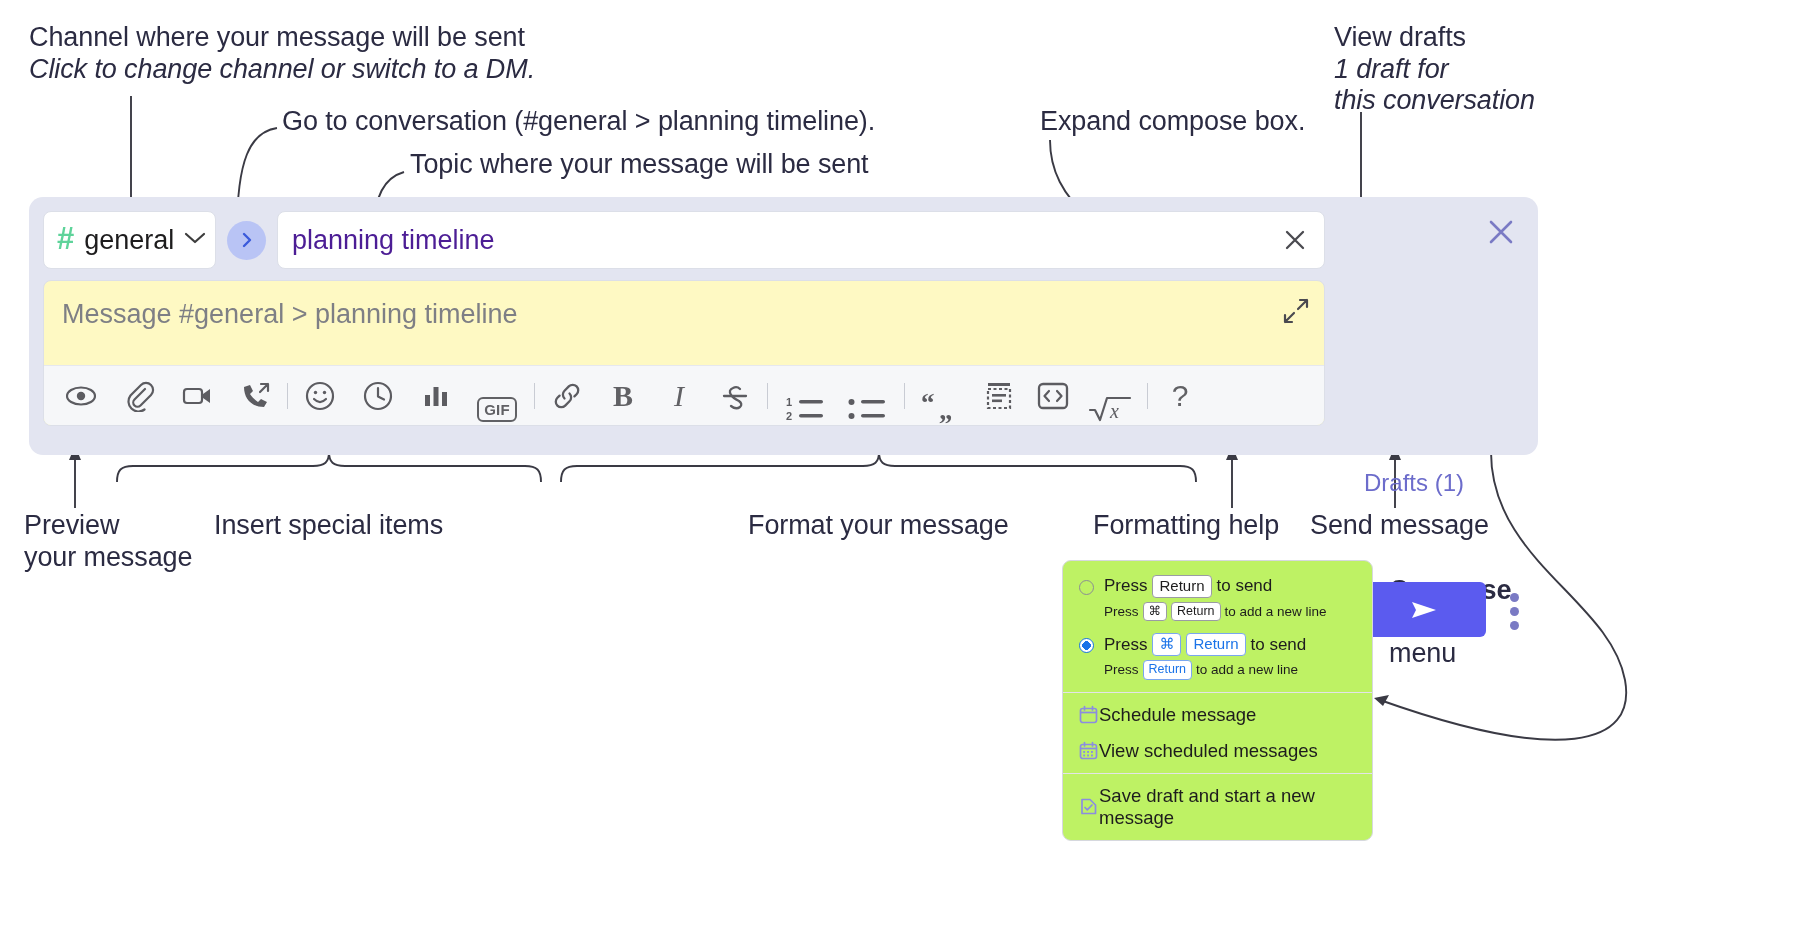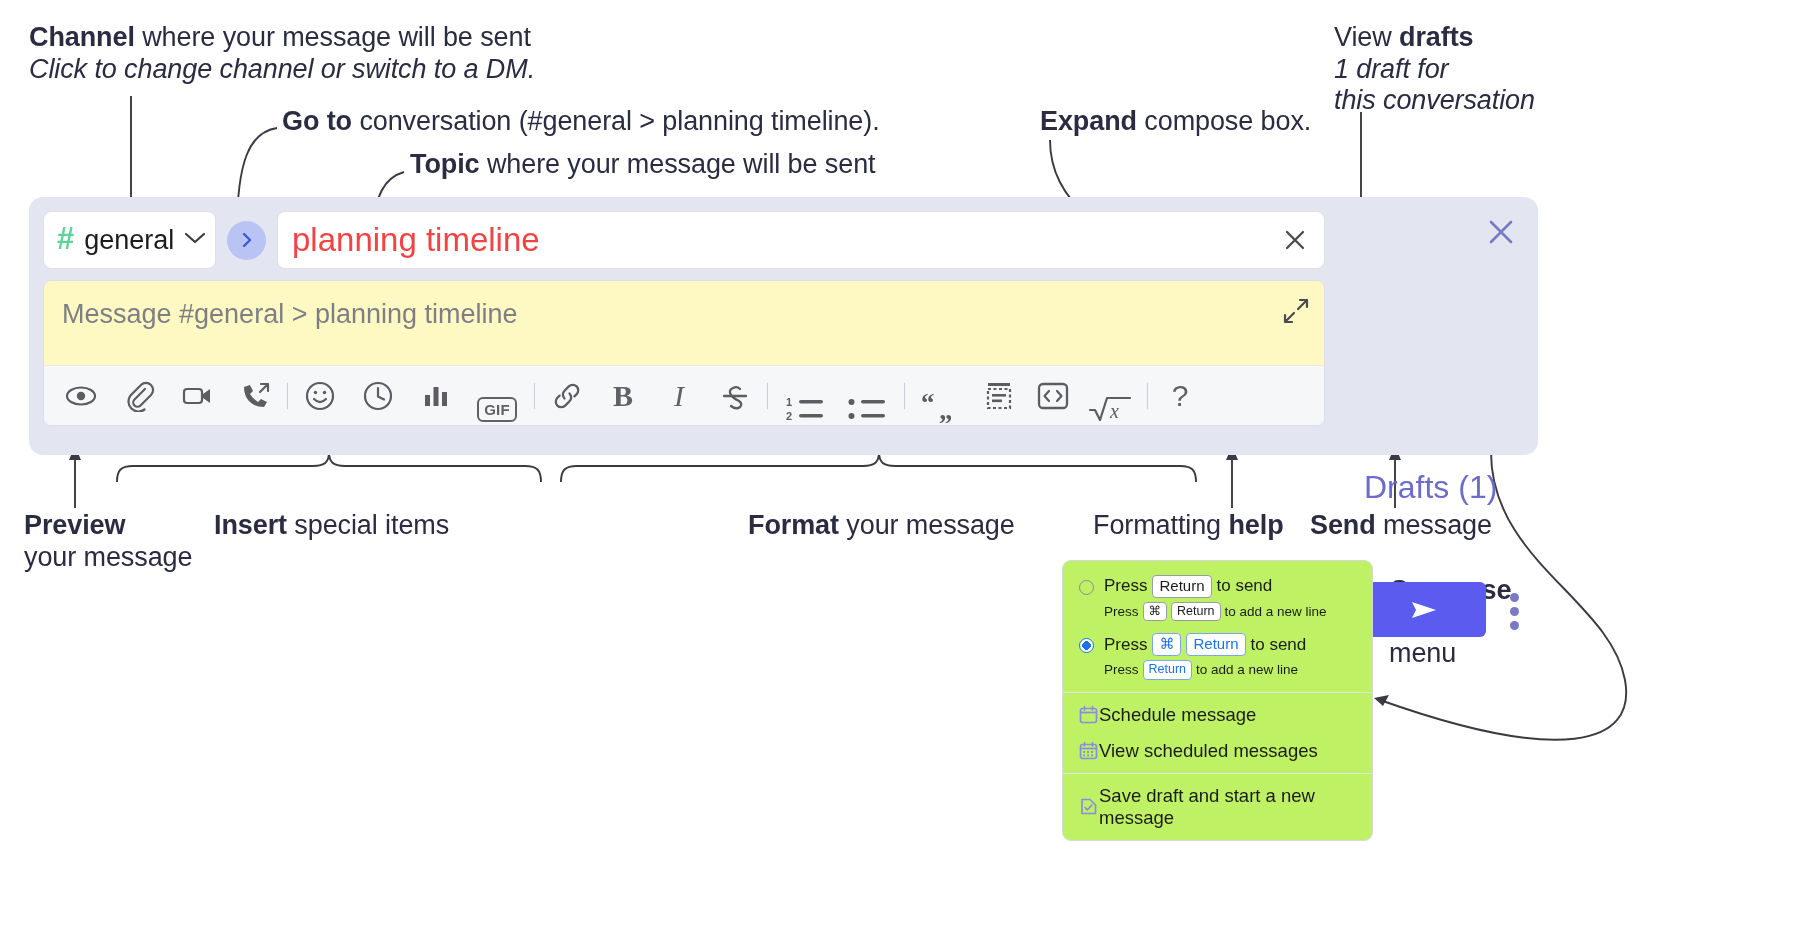--- a/index.html
+++ b/index.html
@@ -12,21 +12,21 @@
     overflow:hidden;
   }
   .abs{position:absolute;}
   .ann{
     font-size:27px;
     line-height:1.17;
     color:#2b2b42;
     letter-spacing:-0.1px;
     white-space:nowrap;
   }
-  .ann b{font-weight:bold;}
+  .ann b{font-weight:normal;}
   .ann i{font-style:italic;}
 
   
   #ann-channel{left:29px;top:22px;}
   #ann-goto{left:282px;top:106px;}
   #ann-topic{left:410px;top:149px;}
   #ann-expand{left:1040px;top:106px;}
   #ann-drafts{left:1334px;top:22px;}
   #ann-preview{left:24px;top:510px;}
   #ann-insert{left:214px;top:510px;}
@@ -63,21 +63,21 @@
   #channel-select .chev{margin-left:auto;}
   #goto-btn{
     width:39px;height:39px;border-radius:50%;
     background:#b9c4f5;display:flex;align-items:center;justify-content:center;
     cursor:pointer;flex:0 0 auto;
   }
   #topic-field{
     flex:1;height:58px;background:#fff;border:1px solid #dcdfe8;border-radius:8px;
     display:flex;align-items:center;padding:0 14px;box-sizing:border-box;
   }
-  #topic-field .tval{font-size:33px;color:#ef4444;text-align:center;}
+  #topic-field .tval{font-size:27px;color:#4c1d95;text-align:center;}
   #topic-clear{margin-left:auto;cursor:pointer;display:flex;}
 
   #message-box{
     margin-top:11px;background:#fef9c3;border:1px solid #dcdfe8;border-radius:8px;
     overflow:hidden;
   }
   #message-area{height:84px;position:relative;}
   #message-placeholder{
     position:absolute;left:18px;top:18px;font-size:27px;color:#7e7f85;
   }
@@ -95,21 +95,21 @@
   .gifbox{
     border:2px solid #616165;border-radius:6px;font-size:15px;font-weight:bold;
     padding:2px 5px;letter-spacing:0.2px;
   }
   .bold-g{font-size:30px;font-weight:bold;font-family:"Liberation Serif",serif;}
   .ital-g{font-size:30px;font-style:italic;font-family:"Liberation Serif",serif;}
   .help-g{font-size:30px;}
 
   
   #drafts-label{
-    position:absolute;left:1335px;top:272px;font-size:32px;color:#6c6ccb;
+    position:absolute;left:1335px;top:272px;font-size:24px;color:#6c6ccb;
     cursor:pointer;
   }
   #widget-close{position:absolute;right:20px;top:18px;cursor:pointer;}
   #send-btn{
     position:absolute;left:1333px;top:385px;width:124px;height:55px;
     background:#5b5bef;border-radius:6px;display:flex;align-items:center;
     justify-content:center;cursor:pointer;
   }
   #kebab{
     position:absolute;left:1481px;top:396px;cursor:pointer;

